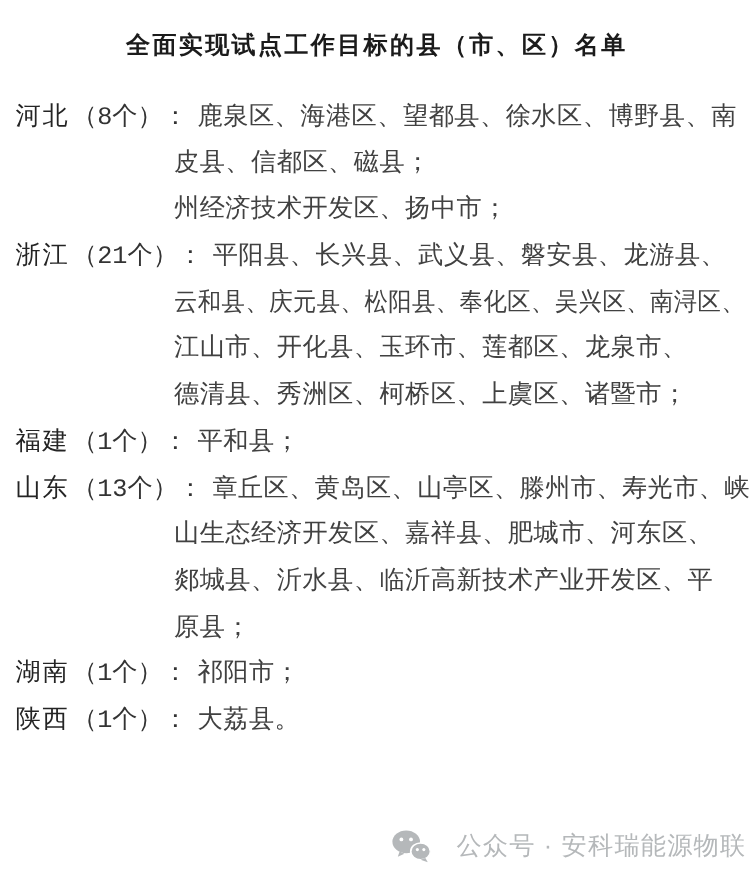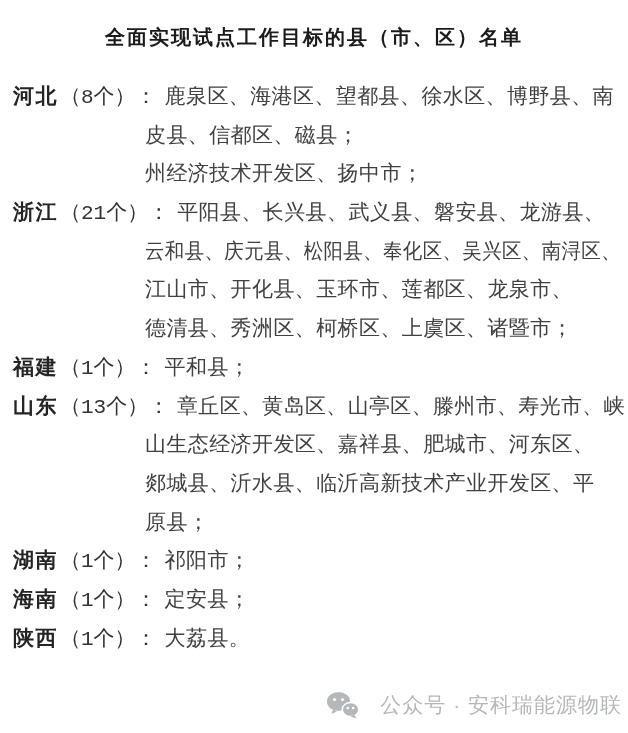--- a/index.html
+++ b/index.html
@@ -20,21 +20,21 @@
     position:absolute;top:4px;left:0;right:0;
     text-align:center;font-size:20px;font-weight:700;
     letter-spacing:2px;color:var(--title);margin-top:20px;
   }
   .sections{position:absolute;top:77px;left:13px;right:7px;}
   .line{
     height:38.7px;line-height:38.7px;font-size:21px;
     letter-spacing:0.4px;color:var(--body);white-space:nowrap;
   }
   .line.cont{padding-left:132px;}
-  .prov{font-weight:700;color:var(--province);letter-spacing:1.5px;}
+  .prov{font-weight:400;color:var(--province);letter-spacing:1.5px;}
   .cnt{color:var(--count);margin:0 8px 0 2px;letter-spacing:0;font-family:Liberation Mono, monospace;}
   .txt{display:inline-block;transform-origin:left center;line-height:inherit;}
   .watermark{
     position:absolute;right:6px;top:691px;
     display:flex;align-items:center;gap:21px;
     color:var(--watermark);
     font-family:"Liberation Sans","DejaVu Sans",sans-serif;
     font-size:21px;letter-spacing:1px;
   }
   .wm-icon{flex:0 0 auto;display:block;}
@@ -66,23 +66,20 @@
       <div class="section">
         <div class="line"><span class="prov">山东</span><span class="cnt">（13个）：</span><span class="txt" style="transform: scaleX(0.9969);">章丘区、黄岛区、山亭区、滕州市、寿光市、峡</span></div>
         <div class="line cont"><span class="txt">山生态经济开发区、嘉祥县、肥城市、河东区、</span></div>
         <div class="line cont"><span class="txt">郯城县、沂水县、临沂高新技术产业开发区、平</span></div>
         <div class="line cont"><span class="txt">原县；</span></div>
       </div>
       <div class="section">
         <div class="line"><span class="prov">湖南</span><span class="cnt">（1个）：</span><span class="txt">祁阳市；</span></div>
       </div>
       <div class="section">
-        <div class="line"><span class="prov">海南</span><span class="cnt">（1个）：</span><span class="txt">定安县；</span></div>
-      </div>
-      <div class="section">
         <div class="line"><span class="prov">陕西</span><span class="cnt">（1个）：</span><span class="txt">大荔县。</span></div>
       </div>
     </div>
 
   <div class="watermark">
     <svg class="wm-icon" width="33" height="28" viewBox="0 0 33 28" aria-hidden="true">
       <ellipse cx="12.5" cy="10.5" rx="11.5" ry="9.5" fill="var(--watermark)"></ellipse>
       <path d="M7 18.5 L5.5 23 L11 20.5 Z" fill="var(--watermark)"></path>
       <circle cx="8.5" cy="8.5" r="1.6" fill="#ffffff"></circle>
       <circle cx="16.5" cy="8.5" r="1.6" fill="#ffffff"></circle>

